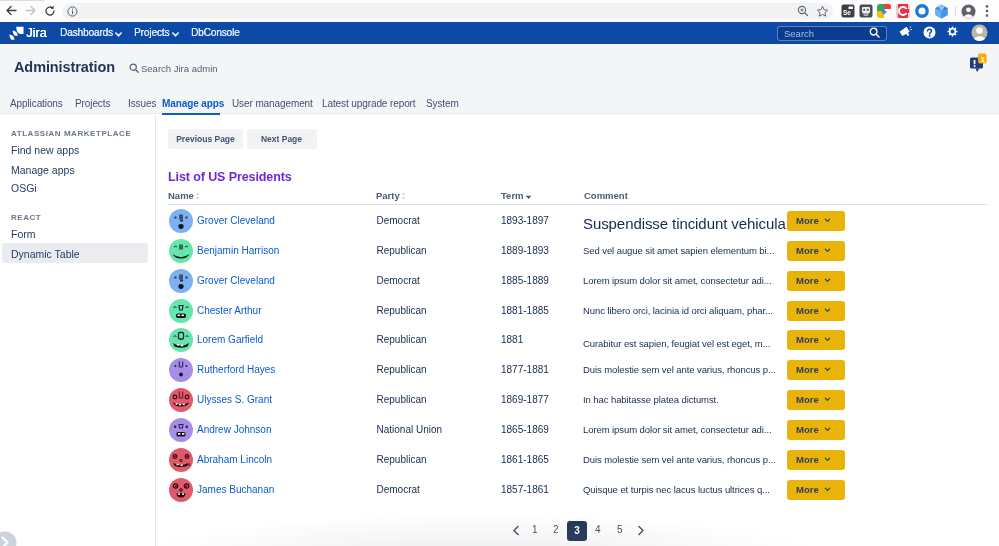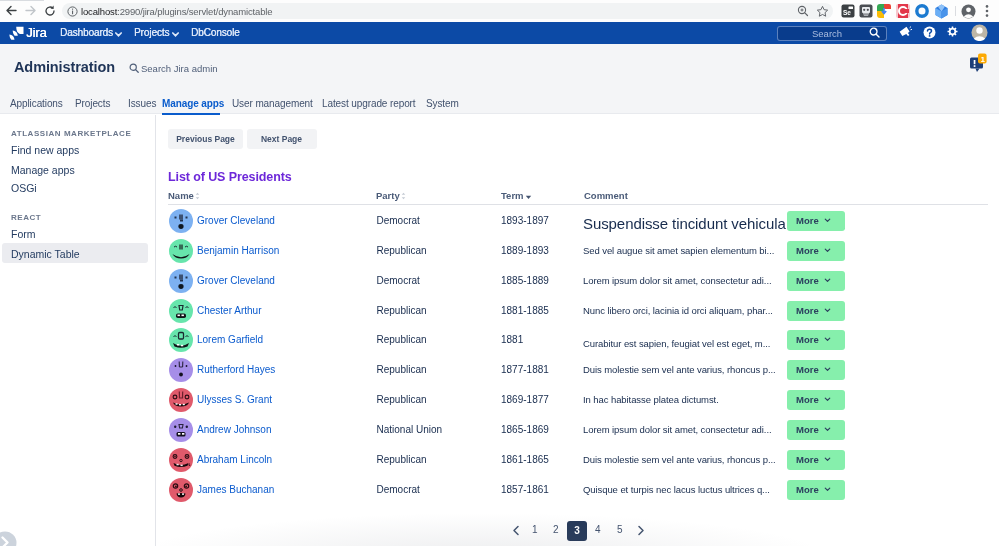--- a/index.html
+++ b/index.html
@@ -14,21 +14,21 @@
   #urltext { position:absolute; left:81px; top:0; height:22px; line-height:23px;
     font-size:9.5px; letter-spacing:-0.15px; color:#202124; }
   #urltext .path { color:#5f6368; }
 
   
   #navbar { position:absolute; left:0; top:22px; width:999px; height:22px; background:#0c4aa6; }
   .navitem { position:absolute; top:0; height:22px; line-height:22px; font-size:10px;
     color:#dce7f8; letter-spacing:-0.1px; text-shadow:0.3px 0 0 #dce7f8; }
   #navsearch { position:absolute; left:777px; top:25.5px; width:110px; height:15px;
     background:rgba(0,0,20,0.18); border:1px solid rgba(160,185,230,0.55); border-radius:3px; }
-  #navsearch span { position:absolute; left:6px; top:0; line-height:14px; font-size:9.5px; color:#a9bcdf;margin-left:28px; }
+  #navsearch span { position:absolute; left:6px; top:0; line-height:14px; font-size:9.5px; color:#a9bcdf; }
 
   
   #adminstrip { position:absolute; left:0; top:44px; width:999px; height:70px; background:#f4f5f7; border-bottom:1px solid #e8eaee; }
   #admintitle { position:absolute; left:14px; top:58.5px; font-size:14.5px; font-weight:bold;
     color:#1f3457; letter-spacing:-0.1px; }
   #adminsearch { position:absolute; left:141px; top:62.5px; font-size:9.5px; color:#505f79; }
 
   
   .tab { position:absolute; top:98px; font-size:10px; color:#42526e; letter-spacing:-0.1px; }
   .tab.sel { color:#0a5ccc; font-weight:bold; }
@@ -46,21 +46,21 @@
   .btn { position:absolute; background:#f2f3f5; border-radius:3px; height:20px;
     line-height:20px; text-align:center; font-size:8.5px; color:#42526e; font-weight:bold; }
   #listtitle { position:absolute; left:168px; top:170px; font-size:12.5px; font-weight:bold;
     color:#6d28d9; letter-spacing:-0.1px; }
   .th { position:absolute; top:190px; font-size:9.5px; font-weight:bold; color:#4a5b78; }
   #headline { position:absolute; left:168px; top:203.5px; width:820px; height:1.5px; background:#dfe1e6; }
 
   .cell { position:absolute; font-size:10px; color:#172b4d; white-space:nowrap; }
   .name { color:#0b5bce; }
   .avatar { position:absolute; left:169px; width:24px; height:24px; }
-  .more { position:absolute; left:787px; width:58px; height:20px; background:#86efac;
+  .more { position:absolute; left:787px; width:58px; height:20px; background:#eab308;
     border-radius:3px; }
   .more span { position:absolute; left:9px; top:0; line-height:20px; font-size:9.5px;
     color:#2c405f; font-weight:bold; }
   .more svg { position:absolute; left:37px; top:7px; }
 
   
   .pg { position:absolute; top:524px; font-size:10px; color:#42526e; }
   #pgsel { position:absolute; left:567px; top:520.5px; width:20px; height:20px;
     background:#253858; border-radius:3px; color:#fff; font-size:10px; font-weight:bold;
     text-align:center; line-height:20px; }
@@ -79,21 +79,20 @@
   <svg class="abs" style="left:43.5px;top:5px" width="12" height="12" viewBox="0 0 12 12">
     <path d="M10 6 a4 4 0 1 1 -1.2 -2.85" stroke="#3c4043" stroke-width="1.3" fill="none" stroke-linecap="round"></path>
     <path d="M9.6 0.6 L9.7 3.8 L6.5 3.7 Z" fill="#3c4043"></path>
   </svg>
   <div id="pill"></div>
   <svg class="abs" style="left:67px;top:6px" width="11" height="11" viewBox="0 0 11 11">
     <circle cx="5.5" cy="5.5" r="4.6" stroke="#5f6368" stroke-width="1" fill="none"></circle>
     <rect x="5" y="4.6" width="1.1" height="3.6" fill="#5f6368"></rect>
     <rect x="5" y="2.6" width="1.1" height="1.1" fill="#5f6368"></rect>
   </svg>
-  <div id="urltext">localhost<span class="path">:2990/jira/plugins/servlet/dynamictable</span></div>
   <svg class="abs" style="left:797px;top:5px" width="12" height="12" viewBox="0 0 12 12">
     <circle cx="5" cy="5" r="3.6" stroke="#5f6368" stroke-width="1.1" fill="none"></circle>
     <path d="M7.8 7.8 L10.5 10.5" stroke="#5f6368" stroke-width="1.2" stroke-linecap="round"></path>
     <path d="M5 3.5 V6.5 M3.5 5 H6.5" stroke="#5f6368" stroke-width="1"></path>
   </svg>
   <svg class="abs" style="left:816px;top:4.5px" width="13" height="13" viewBox="0 0 24 24">
     <path d="M12 2.5 L14.9 8.6 L21.5 9.5 L16.7 14.1 L17.9 20.7 L12 17.5 L6.1 20.7 L7.3 14.1 L2.5 9.5 L9.1 8.6 Z" fill="none" stroke="#5f6368" stroke-width="1.8" stroke-linejoin="round"></path>
   </svg>
 
   <svg class="abs" style="left:841px;top:4px" width="14" height="14" viewBox="0 0 14 14">

